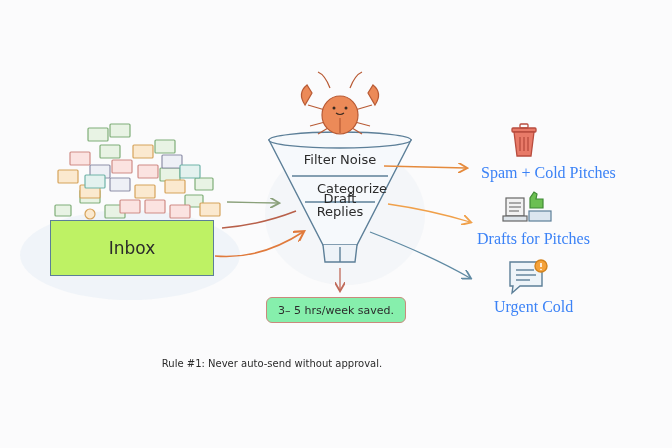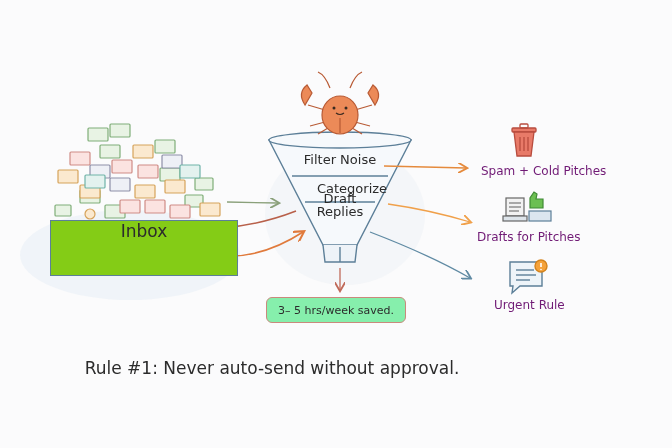--- a/index.html
+++ b/index.html
@@ -1,23 +1,23 @@
 <!DOCTYPE html>
 <html><head>
 <meta charset="utf-8">
 <style>
   html,body{margin:0;padding:0;}
   body{width:672px;height:448px;background:#fbfbfc;position:relative;overflow:hidden;font-family:"DejaVu Sans",sans-serif;color:#2b2b2b;}
   .abs{position:absolute;}
-  .lbl{font-size:12px;color:#701a75;white-space:nowrap;}
+  .lbl{font-size:16px;color:#3b82f6;white-space:nowrap;font-family:Liberation Serif, serif;}
   svg{position:absolute;left:0;top:0;}
-  .inbox{left:50px;top:220px;width:188px;height:56px;background:#84cc16;border:1.5px solid #5c7f98;box-sizing:border-box;display:flex;align-items:flex-start;justify-content:center;font-size:17px;}
+  .inbox{left:50px;top:220px;width:164px;height:56px;background:#bef264;border:1.5px solid #5c7f98;box-sizing:border-box;display:flex;align-items:center;justify-content:center;font-size:17px;}
   .funnel-txt{font-size:13px;text-align:center;width:100px;line-height:13px;}
   .saved{left:266px;top:297px;width:138px;height:24px;border:1.5px solid #c98a7d;border-radius:6px;background:#86efac;display:flex;align-items:center;justify-content:center;font-size:11px;}
-  .rule{left:0;width:544px;top:358px;text-align:center;font-size:17px;}
+  .rule{left:0;width:544px;top:358px;text-align:center;font-size:10px;}
 </style>
 </head>
 <body>
 
 <svg width="672" height="448" viewBox="0 0 672 448">
   <defs>
     <marker id="ah" markerWidth="8" markerHeight="8" refX="6" refY="4" orient="auto">
       <path d="M0,0 L7,4 L0,8" fill="none" stroke="context-stroke" stroke-width="1.4"></path>
     </marker>
   </defs>
@@ -136,19 +136,19 @@
 <div class="abs inbox">
   <span>Inbox</span>
 </div>
 
 <div class="abs funnel-txt" style="left:290px;top:153px;">Filter Noise</div>
 <div class="abs funnel-txt" style="left:302px;top:182px;">Categorize</div>
 <div class="abs funnel-txt" style="left:300px;top:192px;width:80px;white-space:normal;">Draft Replies</div>
 
 <div class="abs lbl" style="left:481px;top:164px;">Spam + Cold Pitches</div>
 <div class="abs lbl" style="left:477px;top:230px;">Drafts for Pitches</div>
-<div class="abs lbl" style="left:494px;top:298px;">Urgent Rule</div>
+<div class="abs lbl" style="left:494px;top:298px;">Urgent Cold</div>
 
 <div class="abs saved">
   <span>3– 5 hrs/week saved.</span>
 </div>
 
 <div class="abs rule">Rule #1: Never auto-send without approval.</div>
 
 </body></html>

